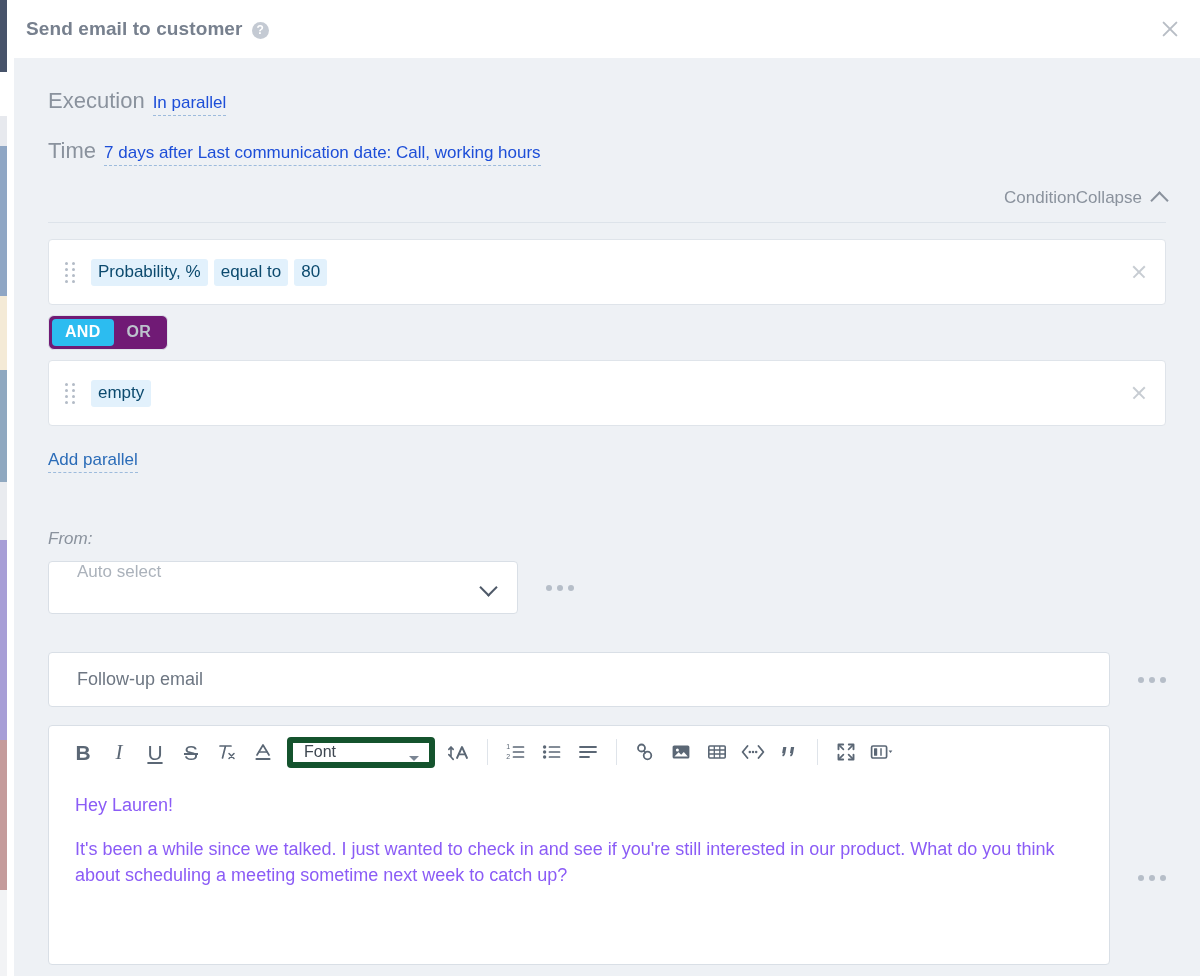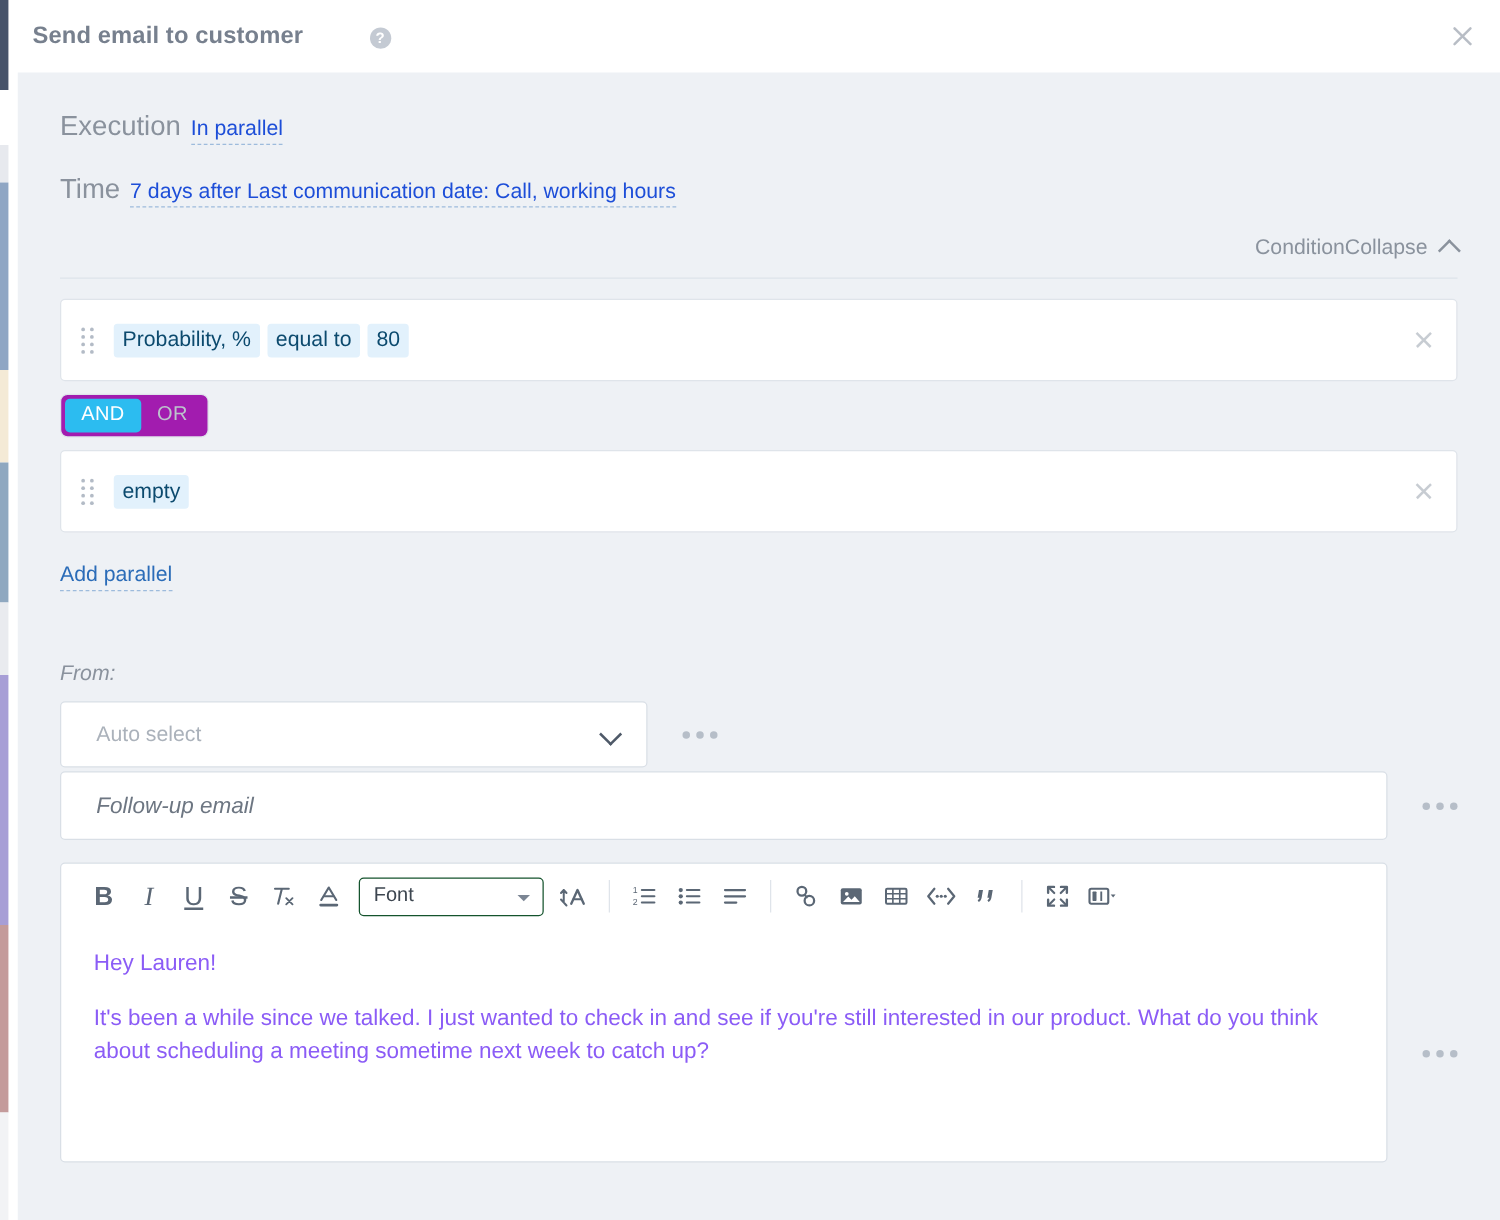--- a/index.html
+++ b/index.html
@@ -42,21 +42,20 @@
   
   .header {
     position: absolute;
     left: 14px; top: 0;
     width: 1186px;
     height: 58px;
     background: #ffffff;
     display: flex;
     align-items: center;
     padding: 0 18px 0 12px;
-    gap: 44px;
   }
   .header-title {
     font-size: 19px;
     font-weight: bold;
     color: #77808e;
     letter-spacing: .1px;
   }
   .help-icon {
     width: 17px; height: 17px;
     border-radius: 50%;
@@ -198,25 +197,26 @@
     width: 16px; height: 1.6px;
     background: #9aa3ae;
   }
   .row-x::before { transform: rotate(45deg); }
   .row-x::after  { transform: rotate(-45deg); }
 
   
   .andor {
     display: inline-flex;
     align-items: flex-end;
-    background: #a21caf;
+    background: #701a75;
     border: 1px solid #dfe4ea;
     border-radius: 6px;
     padding: 3px;
     margin-bottom: 10px;
+    font-weight: bold;
   }
   .andor-opt {
     font-size: 16px;
     padding: 4px 13px 5px 13px;
     border-radius: 4px;
     color: #bcc3cc;
     cursor: pointer;
     letter-spacing: .3px;
   }
   .andor-opt.active {
@@ -244,21 +244,20 @@
   }
   .from-line { display: flex; align-items: center; }
   .select-box {
     position: relative;
     width: 470px;
     height: 53px;
     background: #ffffff;
     border: 1px solid #d9dfe6;
     border-radius: 4px;
     display: flex;
-    align-items: center;
     padding: 0 44px 0 28px;
     cursor: pointer;
   }
   .select-value {
     font-size: 17px;
     color: #abb2bb;
   }
   .chev-down {
     position: absolute;
     right: 22px; top: 19px;
@@ -275,21 +274,21 @@
     align-items: center;
   }
   .dots i {
     width: 6px; height: 6px;
     border-radius: 50%;
     background: #b6bec8;
     display: block;
   }
 
   
-  .subject-line { display: flex; align-items: center; margin-top: 3px; font-style: italic; }
+  .subject-line { display: flex; align-items: center; margin-top: 38px; }
   .subject-box {
     width: 1083px;
     height: 55px;
     background: #ffffff;
     border: 1px solid #d9dfe6;
     border-radius: 4px;
     display: flex;
     align-items: center;
     padding: 0 28px;
   }
@@ -329,21 +328,21 @@
   }
   .tb-sep {
     width: 1px; height: 26px;
     background: #dfe4ea;
     margin: 0 10px;
     flex: 0 0 auto;
   }
   .font-select {
     position: relative;
     width: 148px; height: 31px;
-    border: 1px solid #14532d;
+    border: 6px solid #14532d;
     border-radius: 4px;
     background: #ffffff;
     display: flex;
     align-items: center;
     padding: 0 24px 0 11px;
     margin: 0 6px;
     cursor: pointer;
     flex: 0 0 auto;
   }
   .font-select span { font-size: 16px; color: #3d4650; }

